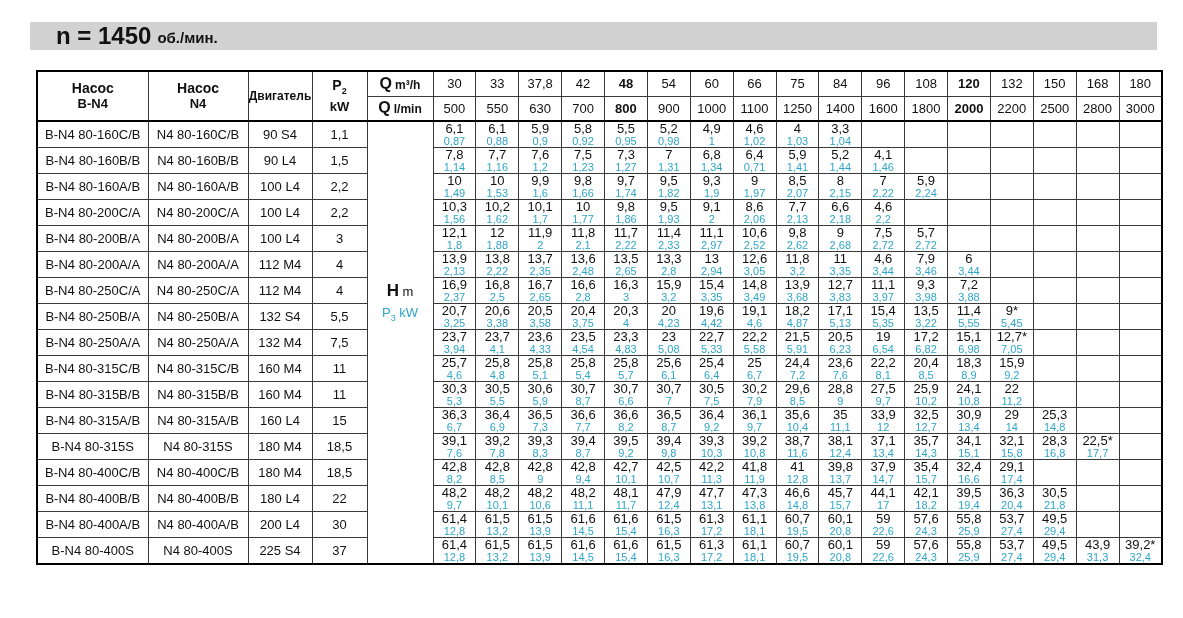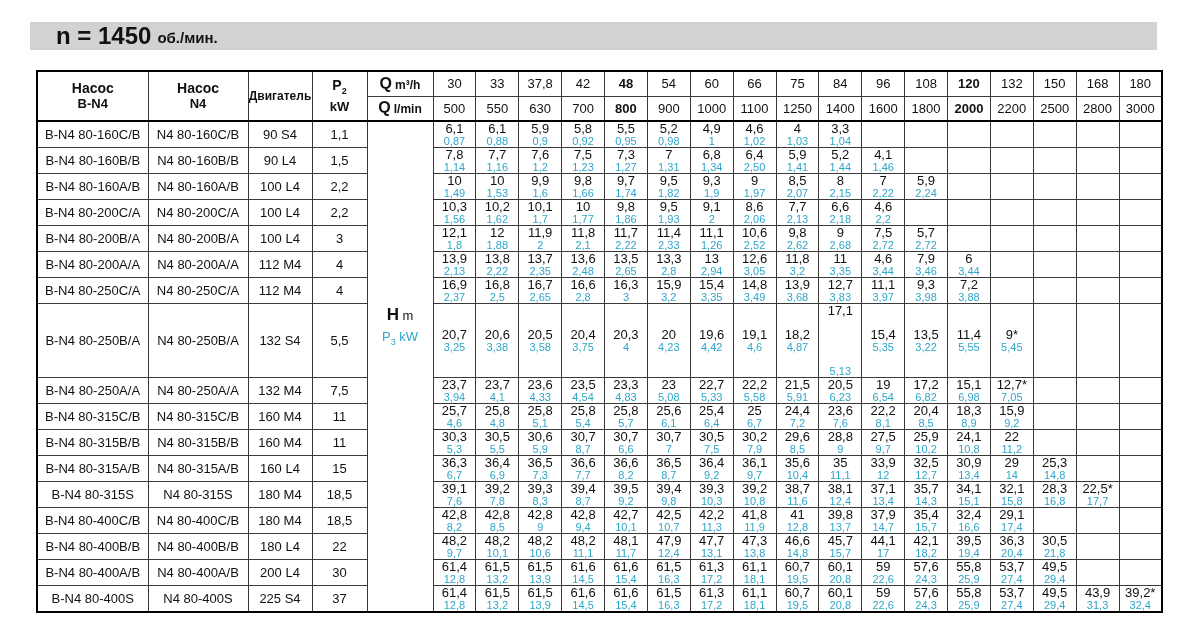--- a/index.html
+++ b/index.html
@@ -210,21 +210,21 @@
         <td class="val">
           <div class="hv">7</div>
           <div class="pv" style="color: rgb(46, 166, 201);">1,31</div>
         </td>
         <td class="val">
           <div class="hv">6,8</div>
           <div class="pv" style="color: rgb(46, 166, 201);">1,34</div>
         </td>
         <td class="val">
           <div class="hv">6,4</div>
-          <div class="pv" style="color: rgb(46, 166, 201);">2,50</div>
+          <div class="pv" style="color: rgb(46, 166, 201);">0,71</div>
         </td>
         <td class="val">
           <div class="hv">5,9</div>
           <div class="pv" style="color: rgb(46, 166, 201);">1,41</div>
         </td>
         <td class="val">
           <div class="hv">5,2</div>
           <div class="pv" style="color: rgb(46, 166, 201);">1,44</div>
         </td>
         <td class="val">
@@ -377,21 +377,21 @@
         <td class="val">
           <div class="hv">11,7</div>
           <div class="pv" style="color: rgb(46, 166, 201);">2,22</div>
         </td>
         <td class="val">
           <div class="hv">11,4</div>
           <div class="pv" style="color: rgb(46, 166, 201);">2,33</div>
         </td>
         <td class="val">
           <div class="hv">11,1</div>
-          <div class="pv" style="color: rgb(46, 166, 201);">1,26</div>
+          <div class="pv" style="color: rgb(46, 166, 201);">2,97</div>
         </td>
         <td class="val">
           <div class="hv">10,6</div>
           <div class="pv" style="color: rgb(46, 166, 201);">2,52</div>
         </td>
         <td class="val">
           <div class="hv">9,8</div>
           <div class="pv" style="color: rgb(46, 166, 201);">2,62</div>
         </td>
         <td class="val">
@@ -572,21 +572,21 @@
         <td class="val">
           <div class="hv">19,1</div>
           <div class="pv" style="color: rgb(46, 166, 201);">4,6</div>
         </td>
         <td class="val">
           <div class="hv">18,2</div>
           <div class="pv" style="color: rgb(46, 166, 201);">4,87</div>
         </td>
         <td class="val">
           <div class="hv">17,1</div>
-          <div class="pv" style="color: rgb(46, 166, 201); margin-top: 48px;">5,13</div>
+          <div class="pv" style="color: rgb(46, 166, 201);">5,13</div>
         </td>
         <td class="val">
           <div class="hv">15,4</div>
           <div class="pv" style="color: rgb(46, 166, 201);">5,35</div>
         </td>
         <td class="val">
           <div class="hv">13,5</div>
           <div class="pv" style="color: rgb(46, 166, 201);">3,22</div>
         </td>
         <td class="val">

